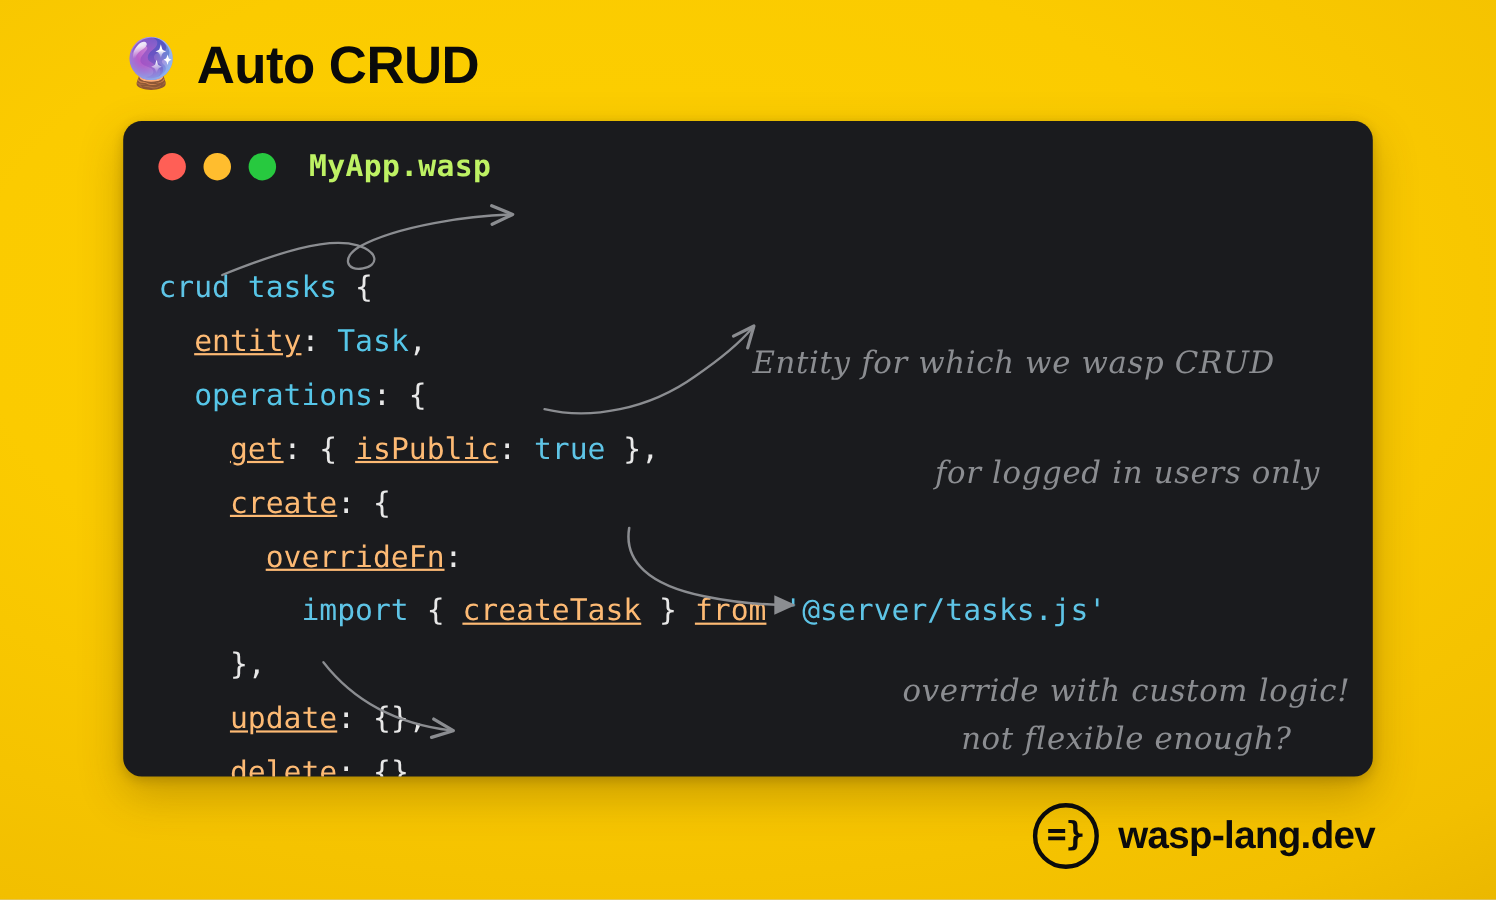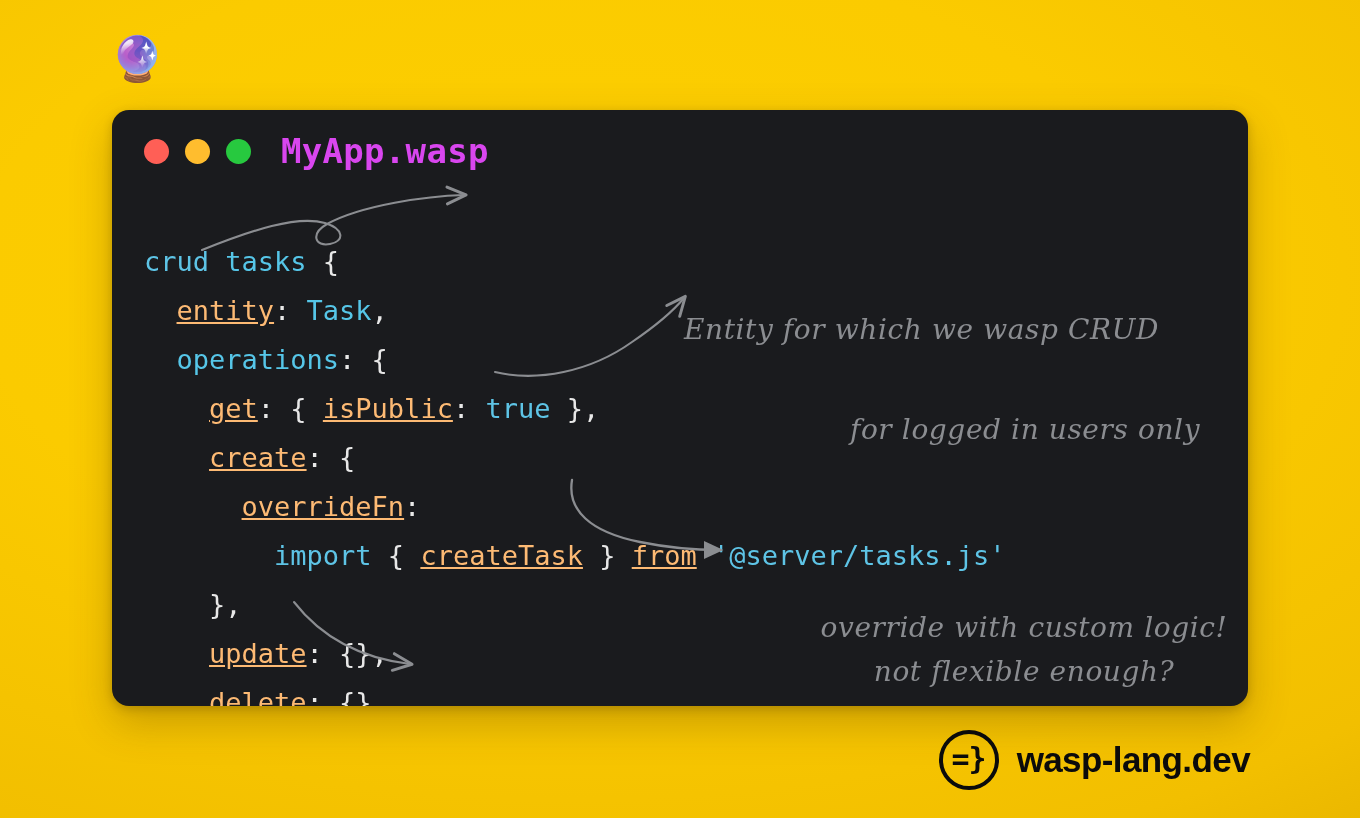--- a/index.html
+++ b/index.html
@@ -82,23 +82,23 @@
     margin-right: 16px;
     flex: none;
   }
   .dot.red   { background: #ff5f56; }
   .dot.amber { background: #ffbd2e; }
   .dot.green { background: #27c93f; }
 
   #filename {
     margin-left: 14px;
     font-family: "DejaVu Sans Mono", monospace;
-    font-size: 34px;
-    font-weight: 700;
-    color: #d946ef;
+    font-size: 27px;
+    font-weight: 700;
+    color: #bef264;
     letter-spacing: 0.3px;
     white-space: pre;
   }
 
   
   #code {
     position: absolute;
     left: 32px;
     top: 100px;
     font-family: "DejaVu Sans Mono", monospace;
@@ -176,20 +176,21 @@
     white-space: nowrap;
   }
 </style>
 </head>
 <body>
 
 <div id="stage">
 
   <div id="title-row">
     <span id="title-emoji">🔮</span>
+    <span id="title-text">Auto CRUD</span>
   </div>
 
   <div id="code-window">
 
     <div id="titlebar">
       <span class="dot red"></span>
       <span class="dot amber"></span>
       <span class="dot green"></span>
       <span id="filename">MyApp.wasp</span>
     </div>

